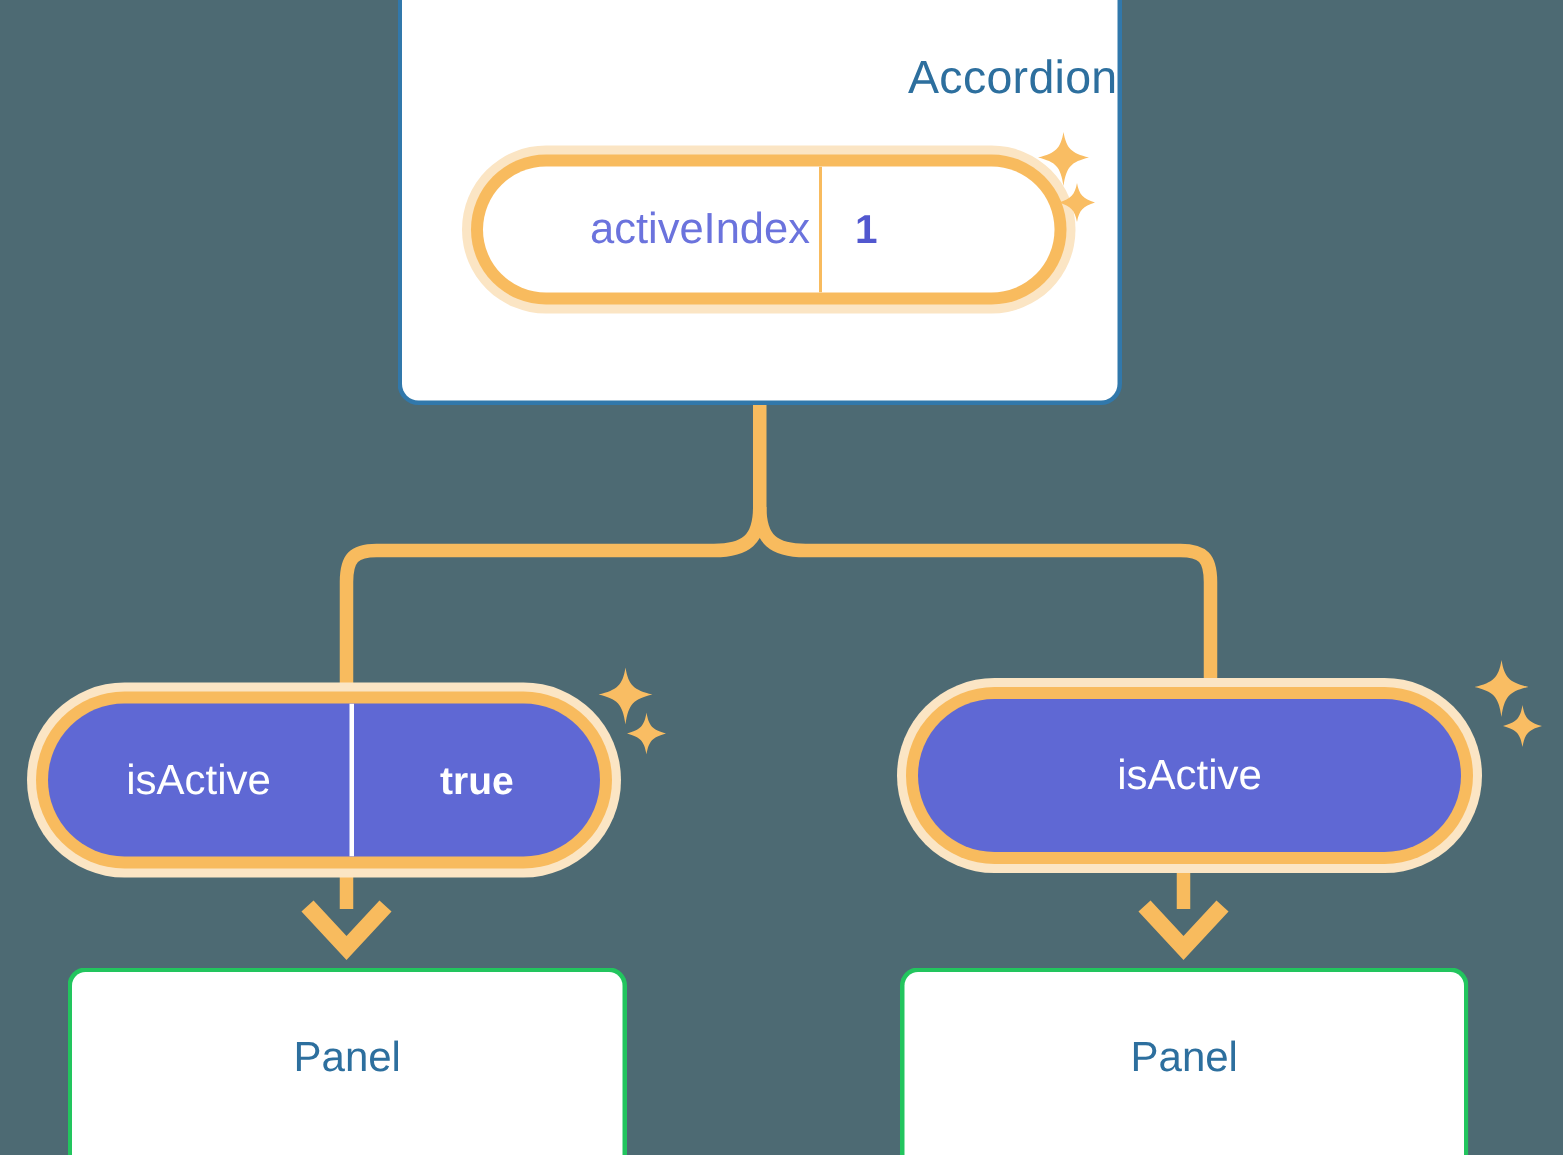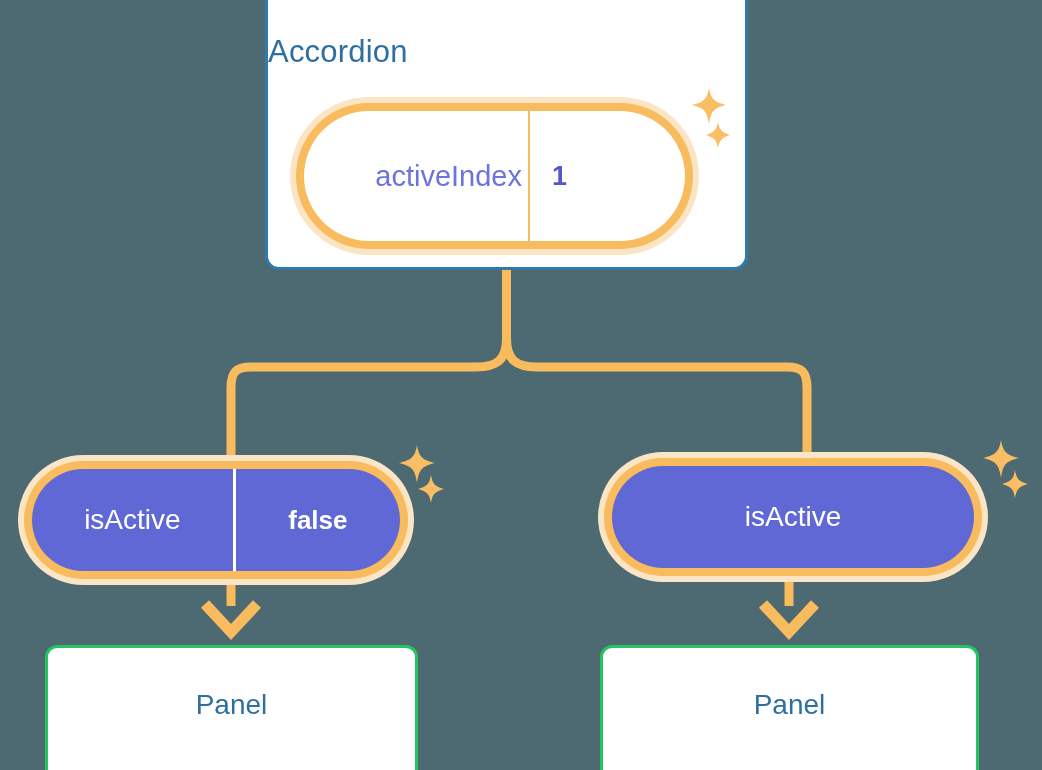--- a/index.html
+++ b/index.html
@@ -48,21 +48,21 @@
     left: 265px;
     top: 0px;
     width: 483px;
     height: 270px;
     border-top: none;
     border-top-left-radius: 0;
     border-top-right-radius: 0;
   }
 
   .card-title {
-    text-align: left;
+    text-align: right;
     color: #2d6f9e;
     font-size: 31px;
     letter-spacing: 0.2px;
     margin-top: 34px;
   }
 
   
   .pill-wrap {
     position: absolute;
     z-index: 4;
@@ -200,42 +200,42 @@
 
     <path d="M 789 560 L 789 606" stroke="#f8bb5e" stroke-width="9" fill="none"></path>
 
     <path d="M 763 604 L 789 632 L 815 604" stroke="#f8bb5e" stroke-width="11" fill="none" stroke-linejoin="miter" stroke-linecap="butt"></path>
   </svg>
 
   <div class="card" id="accordion-card">
     <div class="card-title">Accordion</div>
   </div>
 
-  <div class="pill-wrap" style="left:290px; top:97px; width:409px; height:158px;">
+  <div class="pill-wrap" style="left:308px; top:97px; width:409px; height:112px;">
     <div class="pill-halo"></div>
     <div class="pill-ring"></div>
     <div class="pill-body light">
       <div class="pill-key">activeIndex</div>
       <div class="pill-val">1</div>
     </div>
   </div>
 
   <svg class="sparkle" style="left:692px; top:88px;" width="34" height="36" viewBox="0 0 34 36">
     <path d="M17 0 C19 11, 22 14, 34 17 C22 20, 19 23, 17 36 C15 23, 12 20, 0 17 C12 14, 15 11, 17 0 Z" fill="#f9bd63"></path>
   </svg>
   <svg class="sparkle" style="left:706px; top:122px;" width="24" height="26" viewBox="0 0 24 26">
     <path d="M12 0 C13.5 8, 16 10.5, 24 13 C16 15.5, 13.5 18, 12 26 C10.5 18, 8 15.5, 0 13 C8 10.5, 10.5 8, 12 0 Z" fill="#f9bd63"></path>
   </svg>
 
   <div class="pill-wrap" style="left:18px; top:455px; width:396px; height:130px;">
     <div class="pill-halo"></div>
     <div class="pill-ring"></div>
     <div class="pill-body purple">
       <div class="pill-key">isActive</div>
-      <div class="pill-val">false</div>
+      <div class="pill-val">true</div>
     </div>
   </div>
 
   <svg class="sparkle" style="left:399px; top:445px;" width="36" height="38" viewBox="0 0 36 38">
     <path d="M18 0 C20 12, 23.5 15, 36 18 C23.5 21, 20 24, 18 38 C16 24, 12.5 21, 0 18 C12.5 15, 16 12, 18 0 Z" fill="#f9bd63"></path>
   </svg>
   <svg class="sparkle" style="left:418px; top:475px;" width="26" height="28" viewBox="0 0 26 28">
     <path d="M13 0 C14.5 9, 17 11.5, 26 14 C17 16.5, 14.5 19, 13 28 C11.5 19, 9 16.5, 0 14 C9 11.5, 11.5 9, 13 0 Z" fill="#f9bd63"></path>
   </svg>
 

